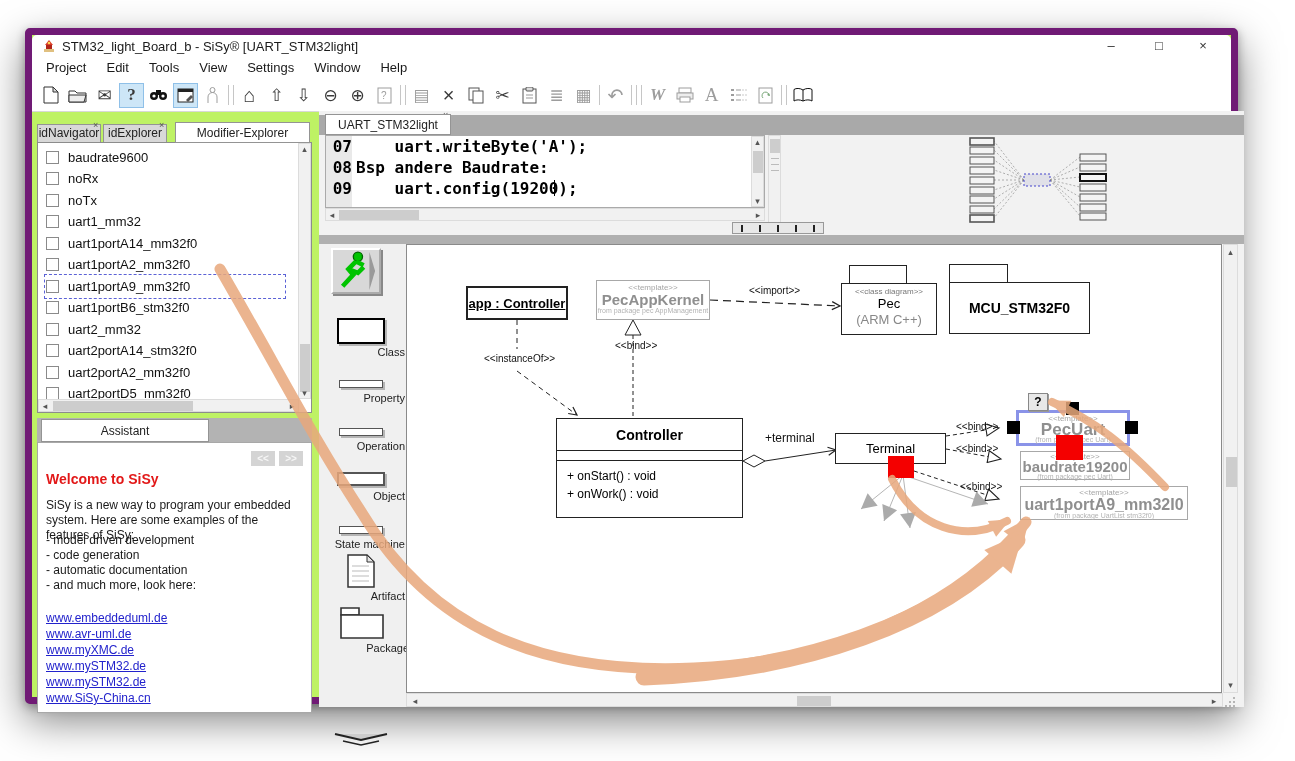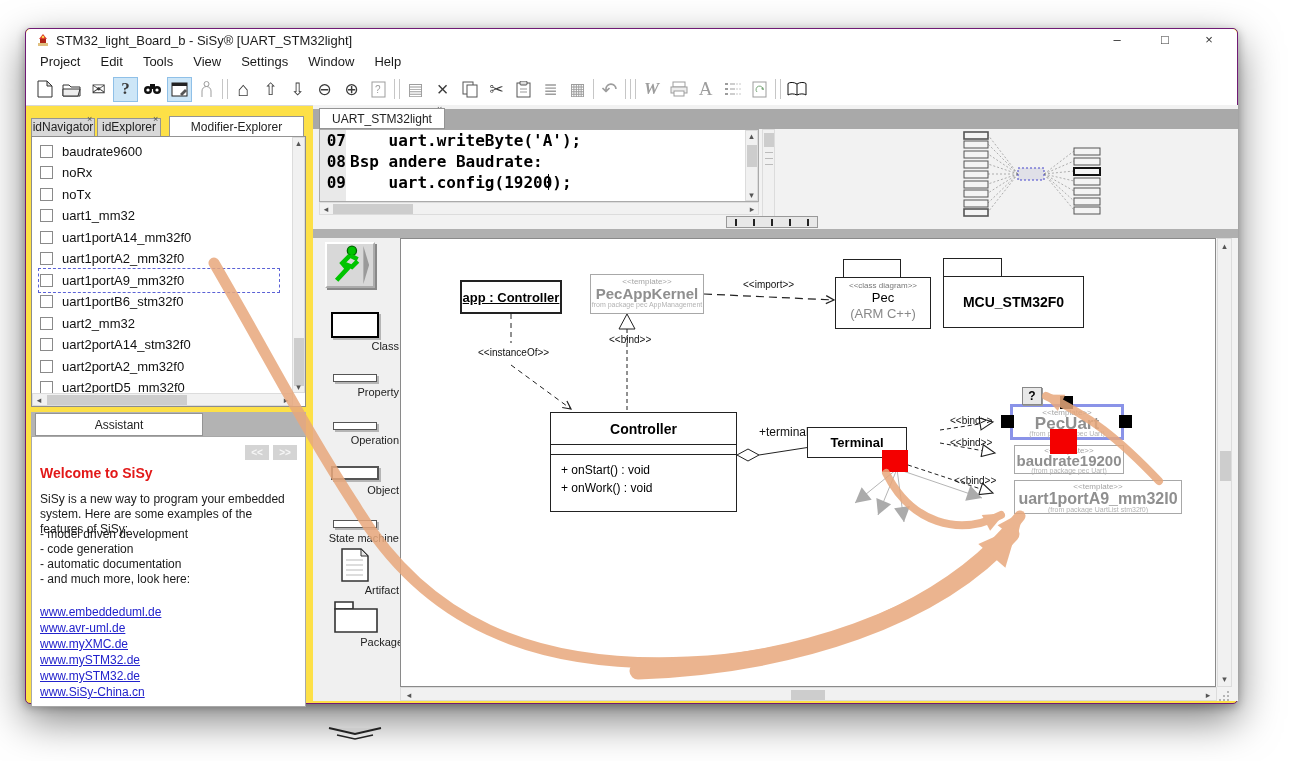--- a/index.html
+++ b/index.html
@@ -1,20 +1,20 @@
 <!DOCTYPE html>
 <html><head>
 <meta charset="utf-8">
 <style>
   * { box-sizing: border-box; margin: 0; padding: 0; }
   html,body { width:1295px; height:761px; background:#ffffff; overflow:hidden;
     font-family:"Liberation Sans", sans-serif; }
   .abs { position:absolute; }
   .window { position:absolute; left:25px; top:28px; width:1213px; height:676px;
-    background:#fde047; border:1px solid #701a75; border-radius:5px;
+    background:#bef264; border:7px solid #701a75; border-radius:5px;
     box-shadow:0 16px 42px rgba(0,0,0,.5), 0 3px 10px rgba(0,0,0,.3); }
   
   .titlebar { left:0; top:0; width:100%; height:22px; background:#fff; border-radius:5px 5px 0 0;
     display:flex; align-items:center; padding-left:10px; font-size:13px; color:#1a1a1a; }
   .wctl { position:absolute; top:0; width:40px; height:22px; text-align:center; line-height:22px;
     font-size:13px; color:#333; }
   .menubar { left:0; top:22px; width:100%; height:22px; background:#fff; display:flex; padding-left:4px; }
   .menu-item { padding:3px 10px; font-size:13px; color:#1a1a1a; }
   .toolbar { left:0; top:44px; width:100%; height:33px; background:#fff;
     border-bottom:1px solid #d8d8d8; display:flex; align-items:center; padding-left:5px; }
@@ -465,21 +465,21 @@
     <div class="uml-box" style="left:149px;top:173px;width:187px;height:100px">
       <div style="height:32px;line-height:32px;font-weight:bold;font-size:14px;border-bottom:1px solid #222">Controller</div>
       <div style="height:10px;border-bottom:1px solid #222"></div>
       <div style="text-align:left;font-size:12px;padding:6px 0 0 10px;line-height:18px">
         <div>+ onStart() : void</div>
         <div>+ onWork() : void</div>
       </div>
     </div>
     <div class="lbl" style="left:358px;top:186px;font-size:12px">+terminal</div>
 
-    <div class="uml-box" style="left:406px;top:188px;width:100px;height:31px;line-height:29px;font-weight:bold;font-size:13px">
+    <div class="uml-box" style="left:428px;top:188px;width:111px;height:31px;line-height:29px;font-weight:normal;font-size:13px">
       <span>Terminal</span>
     </div>
     <div class="rhandle" style="left:481px;top:211px;width:26px;height:22px"></div>
 
     <div class="lbl" style="left:549px;top:176px">&lt;&lt;bind&gt;&gt;</div>
     <div class="lbl" style="left:549px;top:198px">&lt;&lt;bind&gt;&gt;</div>
     <div class="lbl" style="left:553px;top:236px">&lt;&lt;bind&gt;&gt;</div>
 
     <div class="uml-box tpl" style="left:609px;top:165px;width:114px;height:36px;border:3px solid #8a93e8;padding-top:1px">
       <div class="st">&lt;&lt;template&gt;&gt;</div>

